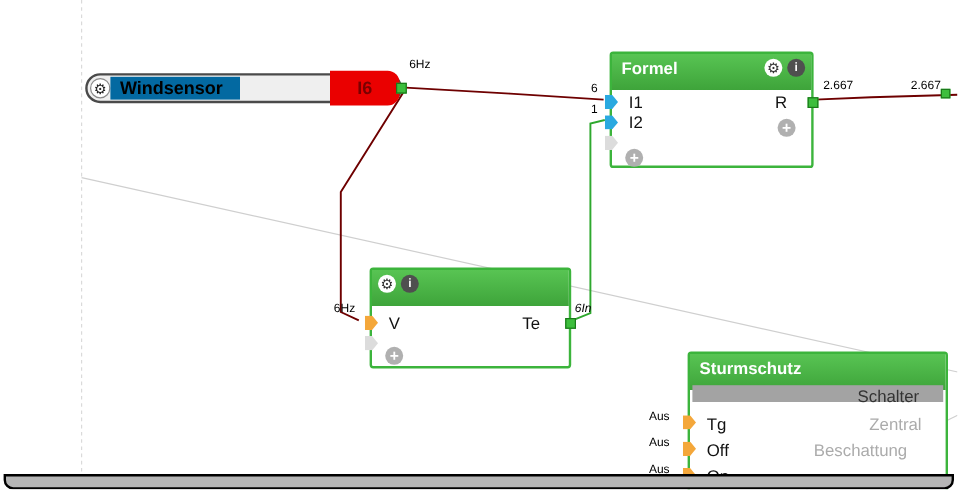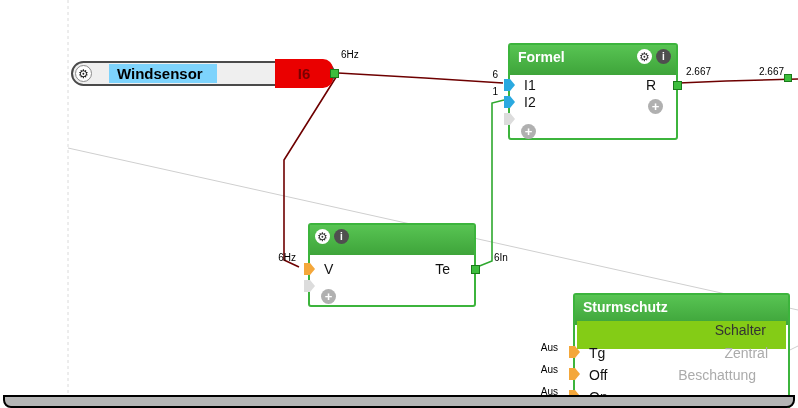--- a/index.html
+++ b/index.html
@@ -22,28 +22,28 @@
   .outsq{position:absolute;width:9px;height:9px;background:#3DBE3D;border:1px solid #1A7A1A;box-sizing:border-box;z-index:3;}
   .plus{position:absolute;width:15px;height:15px;border-radius:50%;background:#B0B0B0;color:#fff;font-size:13px;font-weight:bold;display:flex;align-items:center;justify-content:center;line-height:1;}
   .flabel{position:absolute;font-size:10px;color:#000;z-index:3;white-space:nowrap;}
   .flabel.right{text-align:right;}
 
   
   #windsensor{position:absolute;left:71px;top:61px;width:264px;height:25px;border:2px solid #4A4A4A;
     border-radius:13px;background:#EFEFEF;box-sizing:border-box;display:flex;align-items:center;z-index:2;}
   #windsensor .wgear{width:17px;height:17px;border-radius:50%;background:#fff;border:1px solid #8A8A8A;
     color:#222;font-size:12px;display:flex;align-items:center;justify-content:center;margin-left:2px;flex:none;box-sizing:border-box;}
-  #windsensor .wtitle{background:#7dd3fc;color:#000;font-weight:bold;font-size:15px;padding:1px 14px 1px 8px;
-    margin-left:17px;white-space:nowrap;}
+  #windsensor .wtitle{background:#0369a1;color:#000;font-weight:bold;font-size:15px;padding:1px 14px 1px 8px;
+    margin-left:0;white-space:nowrap;}
   #windsensor .wspacer{flex:1;}
   #windsensor .wbadge{width:58px;height:29px;background:#EA0000;color:#7A0000;font-weight:bold;font-size:15px;
     display:flex;align-items:center;justify-content:center;border-radius:0 10px 10px 0;}
 
   
-  .mode-row{position:absolute;left:2px;right:2px;top:26px;height:28px;background:#84cc16;
+  .mode-row{position:absolute;left:2px;right:2px;top:26px;height:14px;background:#a3a3a3;
     font-size:14px;color:#333;line-height:18px;text-align:right;padding-right:20px;box-sizing:border-box;padding-left:40px;}
   .srow-right{position:absolute;font-size:14px;color:#ABABAB;line-height:16px;white-space:nowrap;}
 
   #footer{position:absolute;left:3px;right:3px;bottom:0;height:13px;background:#B5B5B5;
     border:2px solid #000;border-radius:0 0 8px 8px;box-sizing:border-box;z-index:6;}
 </style>
 </head>
 <body>
 
 <div id="canvas">
@@ -95,21 +95,21 @@
       <span class="hicon info">i</span>
     </div>
     <span class="pin-label" style="left:14px;top:36px;">V</span>
     <span class="pin-label" style="right:24px;top:36px;">Te</span>
     <span class="arrow orange" style="left:-6px;top:38px;"></span>
     <span class="arrow ghost" style="left:-6px;top:55px;"></span>
     <span class="outsq" style="right:-6px;top:40px;"></span>
     <span class="plus" style="left:11px;top:64px;">+</span>
   </div>
   <div class="flabel right" style="left:264px;top:252px;width:32px;">6Hz</div>
-  <div class="flabel" style="left:494px;top:252px;">6In</div>
+  <div class="flabel" style="left:479px;top:252px;font-style:italic;">6In</div>
 
   <div class="block" style="left:573px;top:293px;width:217px;height:120px;">
     <div class="block-header">
       <span class="block-title">Sturmschutz</span>
     </div>
     <div class="mode-row">Schalter</div>
 
     <span class="pin-label" style="left:14px;top:50px;text-align:center;">Tg</span>
     <span class="srow-right" style="right:20px;top:50px;margin-left:27px;">Zentral</span>
     <span class="arrow orange" style="left:-6px;top:51px;"></span>

